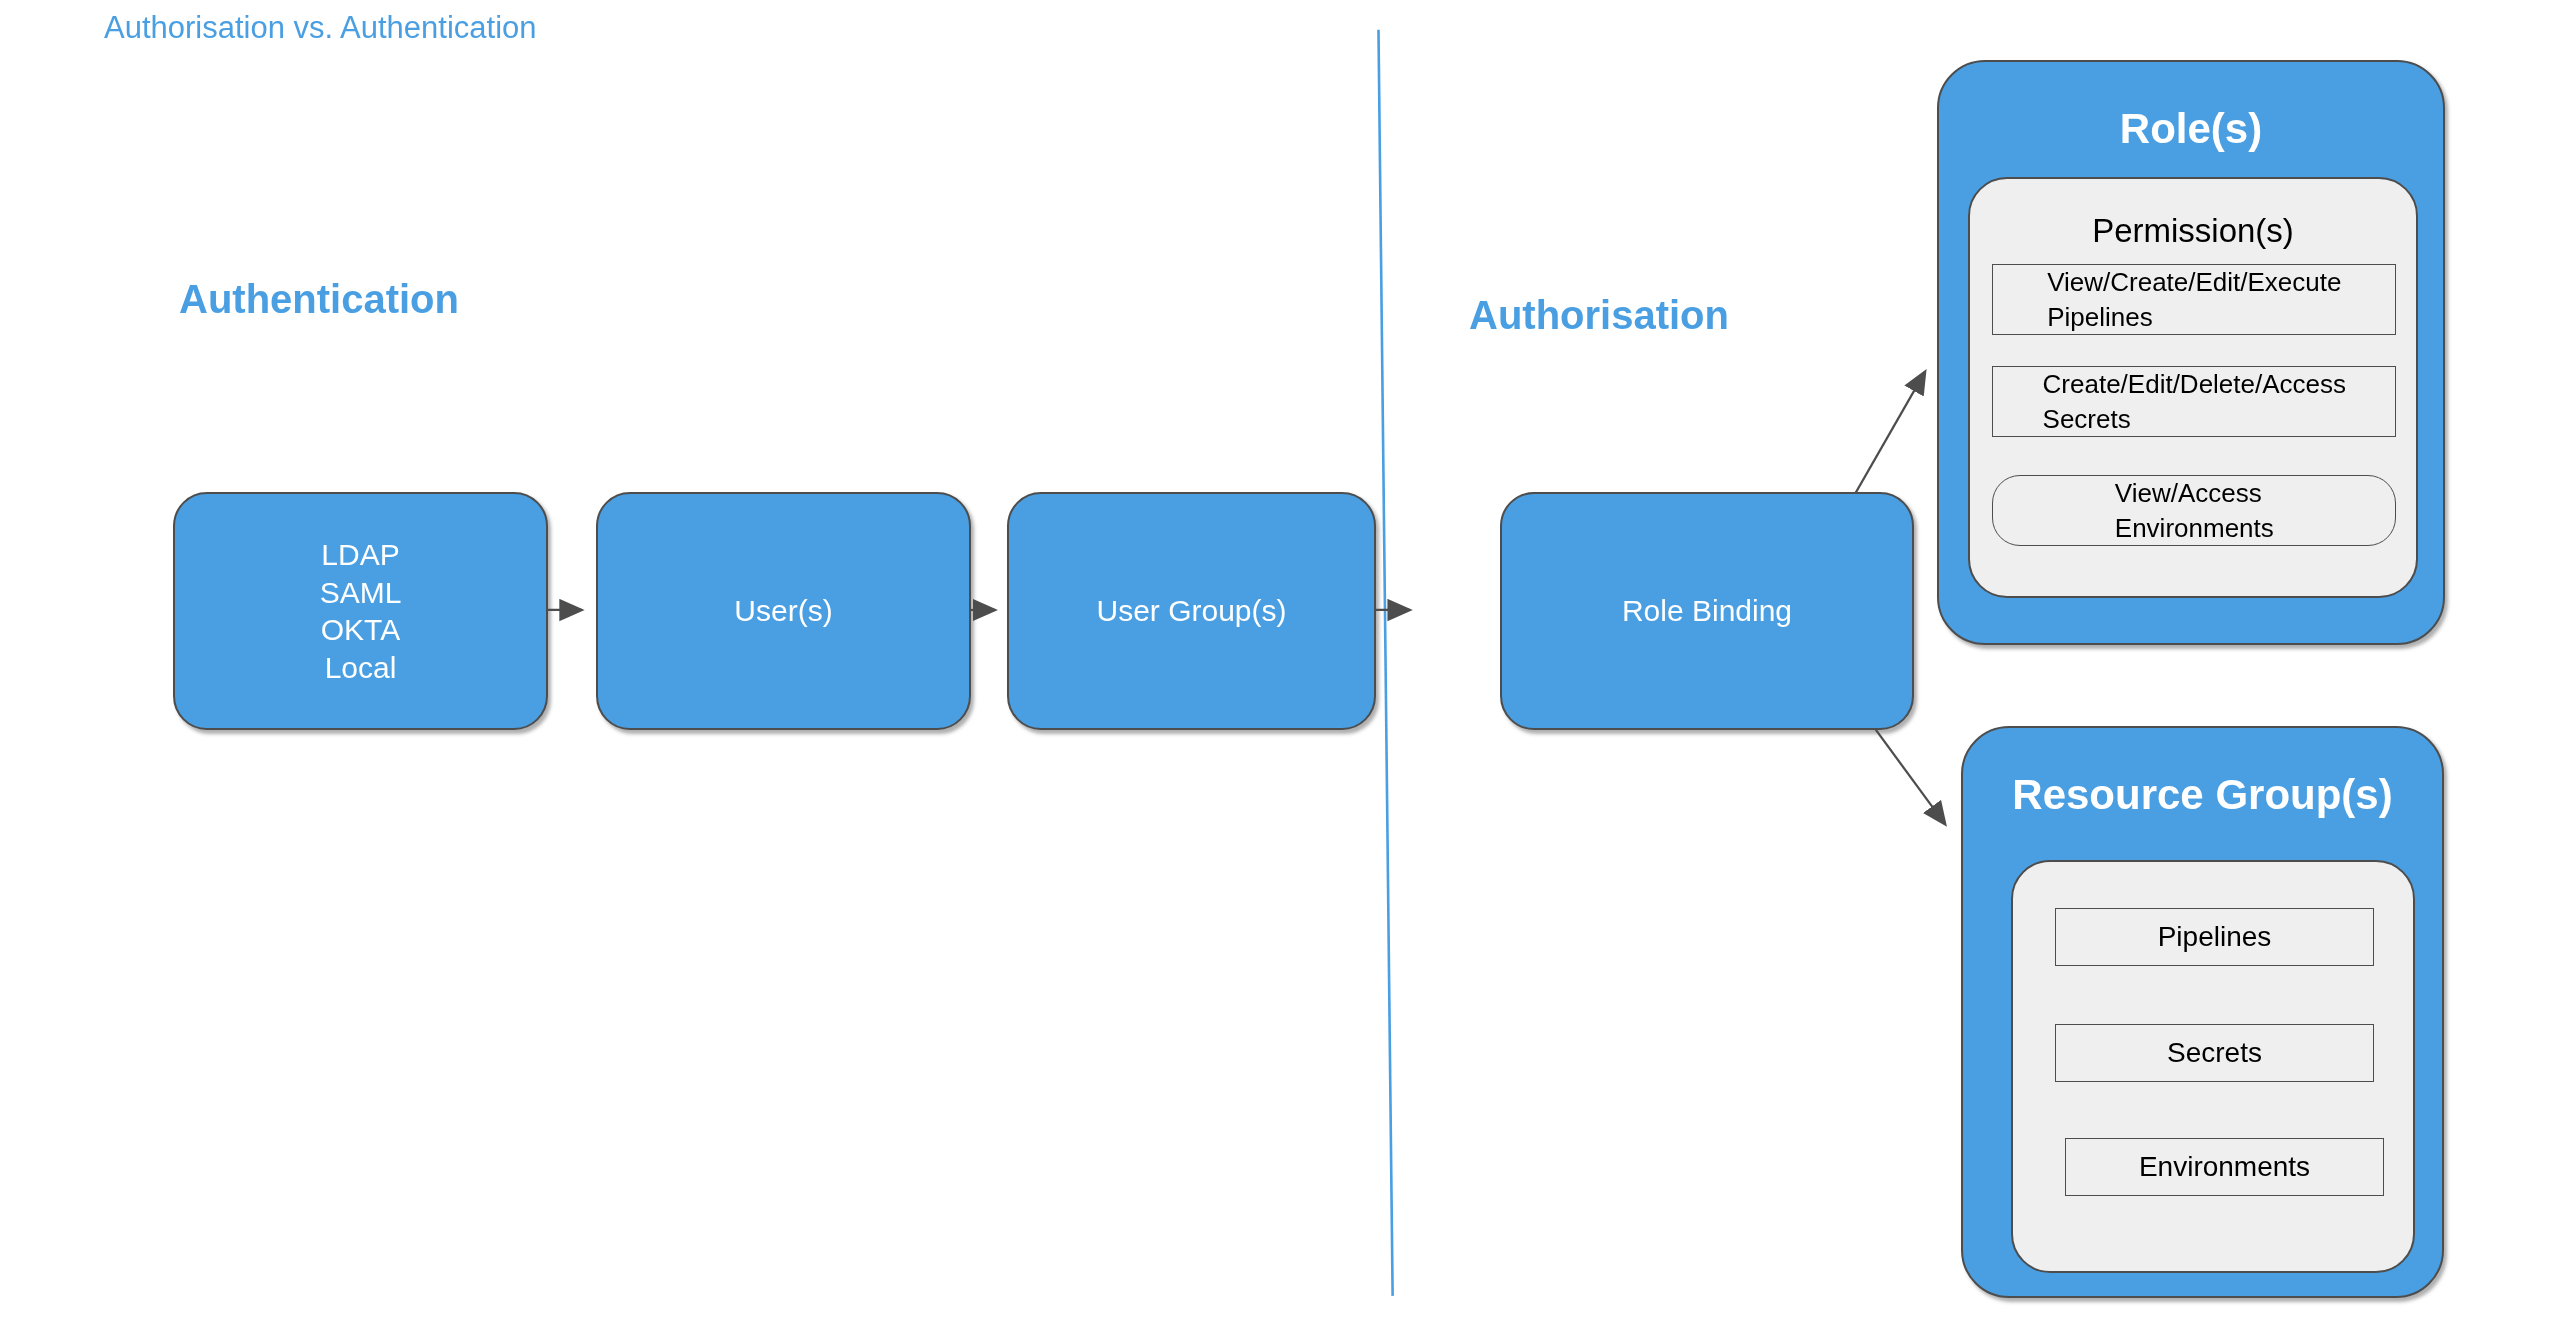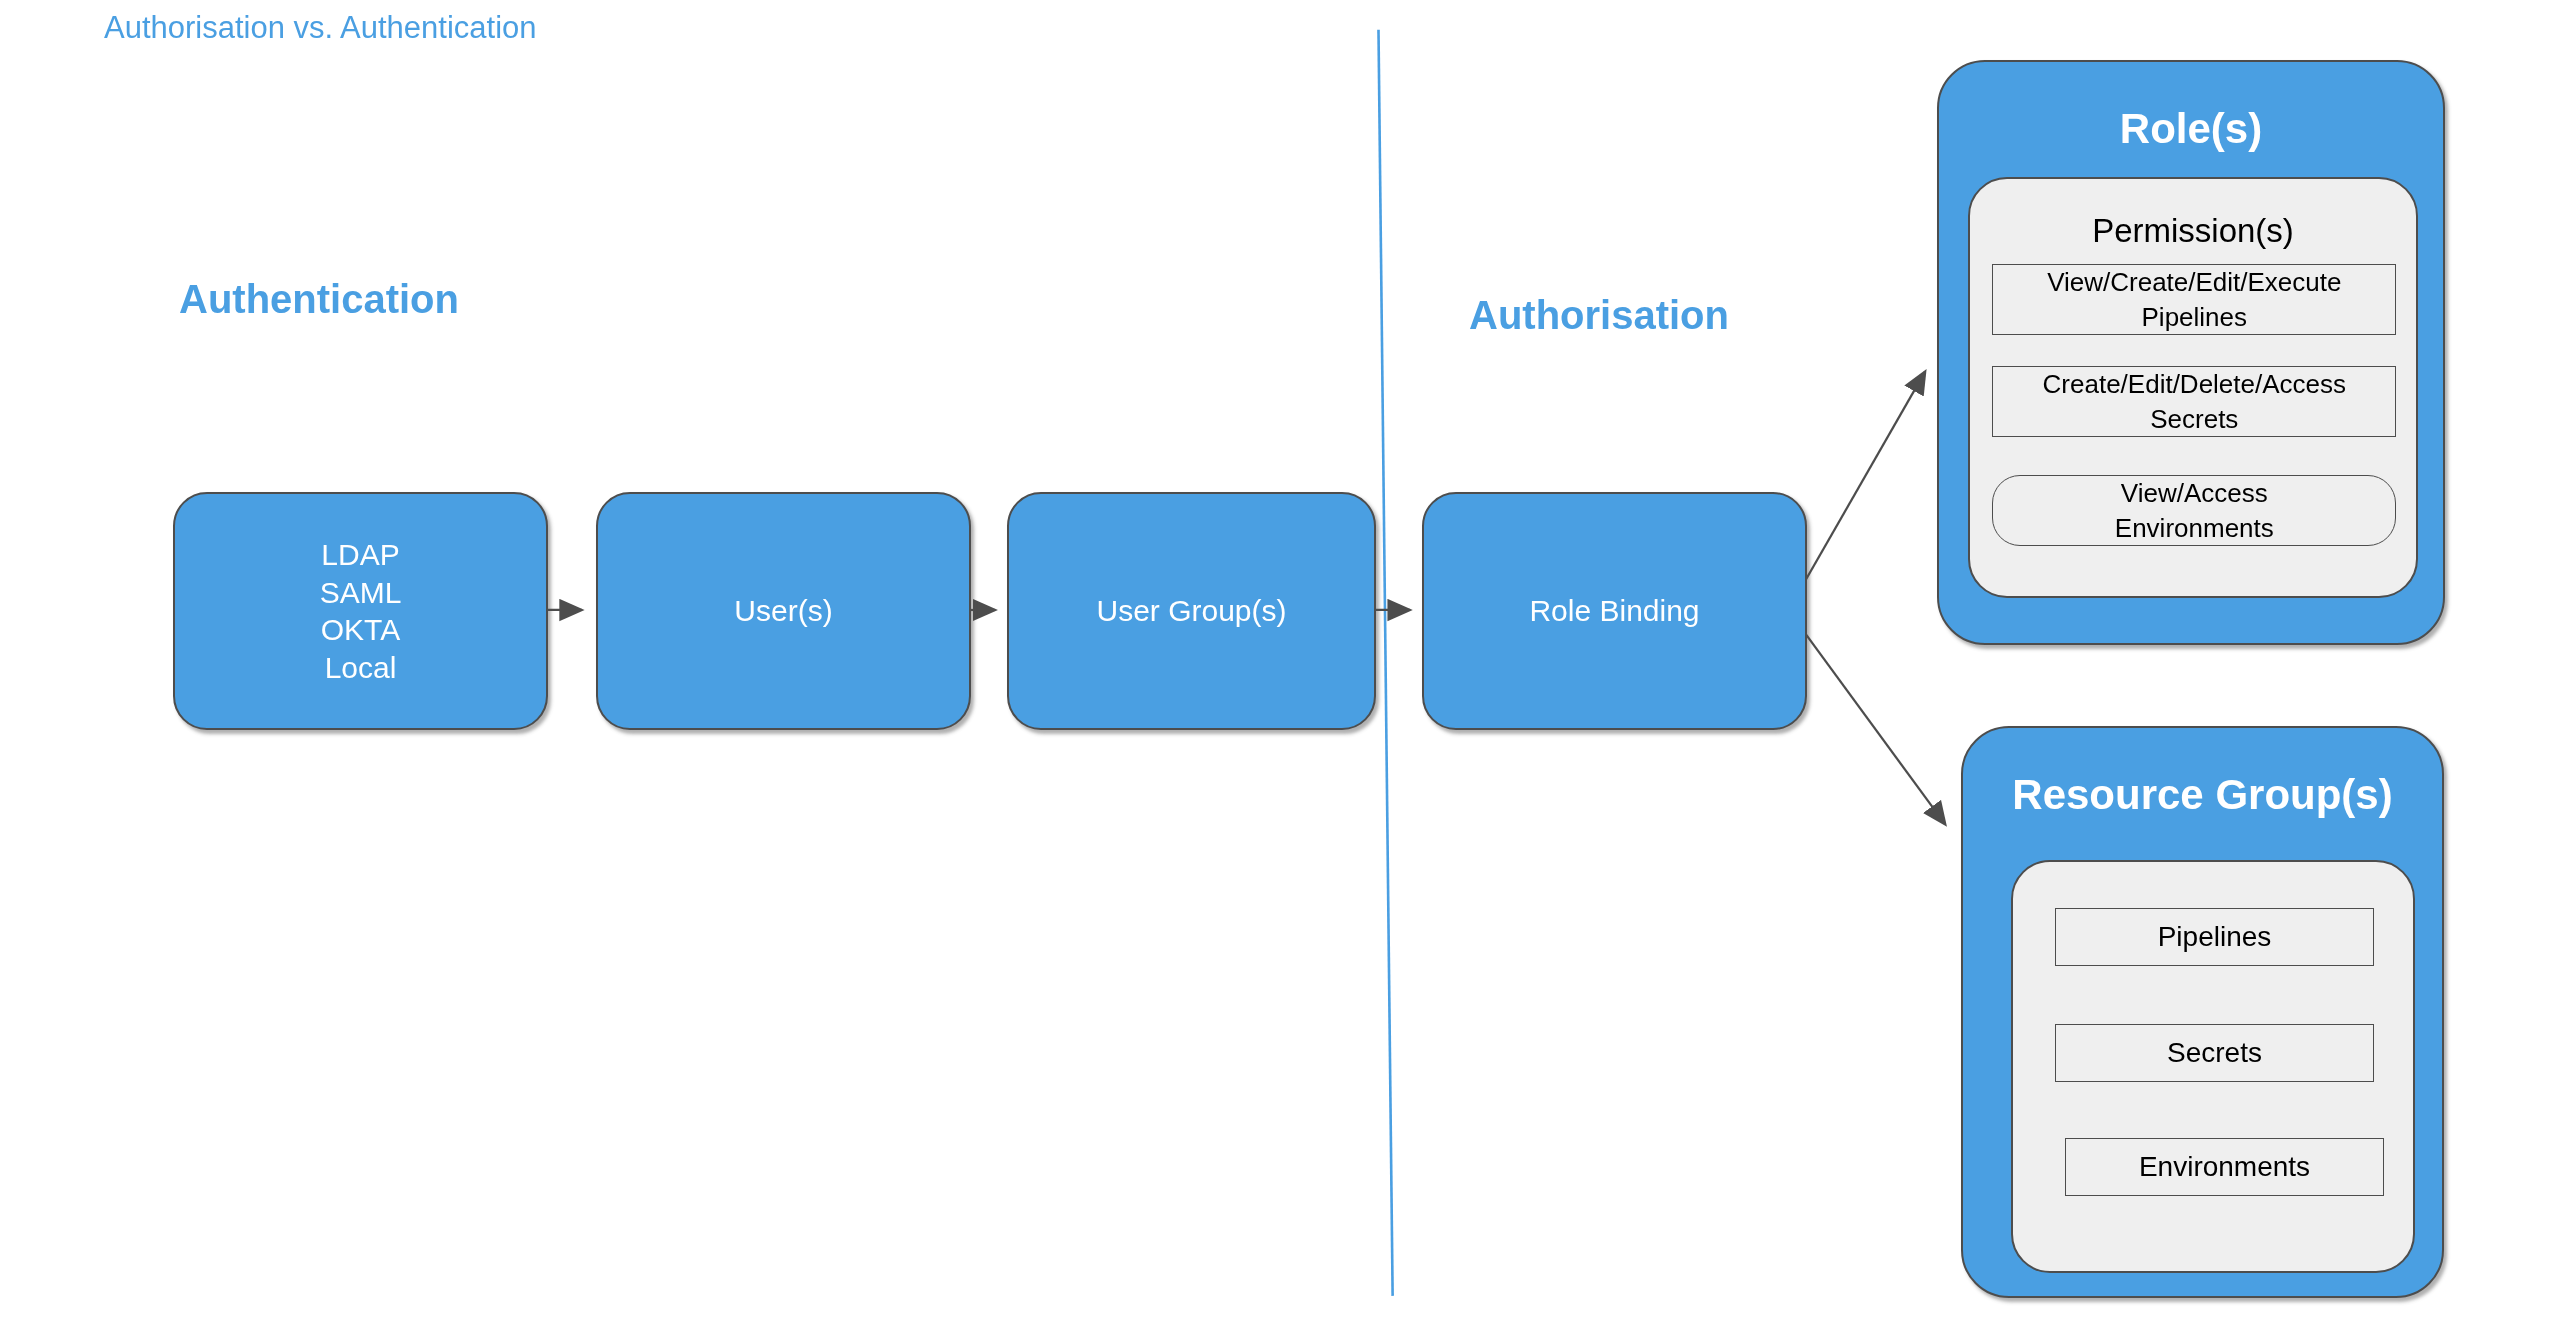--- a/index.html
+++ b/index.html
@@ -42,21 +42,21 @@
   }
   .inner-panel{
     position:absolute;background:var(--gray);border:2.2px solid var(--border);
     border-radius:39px;box-sizing:border-box;
   }
   .inner-title{
     position:absolute;left:0;right:0;text-align:center;color:#000000;font-size:33px;
   }
   .item-box{
     position:absolute;background:var(--gray);border:1.5px solid var(--border);
-    display:flex;align-items:center;justify-content:center;text-align:center;
+    display:flex;align-items:center;justify-content:center;
     color:#000000;font-size:26px;line-height:1.32;white-space:pre-line;
     box-sizing:border-box;
   }
   .resource-item{font-size:28px;}
 </style>
 </head>
 <body>
 
 <div class="canvas">
 
@@ -79,21 +79,21 @@
   <div class="section-heading" style="left:179px;top:277px;">Authentication</div>
   <div class="section-heading" style="left:1469px;top:293px;">Authorisation</div>
 
 
   <div class="node" style="left:165px;top:492px;width:375px;height:238px;">LDAP
 SAML
 OKTA
 Local</div>
   <div class="node" style="left:588px;top:492px;width:375px;height:238px;">User(s)</div>
   <div class="node" style="left:999px;top:492px;width:369px;height:238px;">User Group(s)</div>
-  <div class="node" style="left:1414px;top:492px;width:385px;height:238px;">Role Binding</div>
+  <div class="node" style="left:1492px;top:492px;width:414px;height:238px;">Role Binding</div>
 
   <div class="container" style="left:1937px;top:60px;width:508px;height:585px;">
     <div class="container-title">Role(s)</div>
     <div class="inner-panel" style="left:29px;top:115px;width:450px;height:421px;">
       <div class="inner-title" style="top:33px;">Permission(s)</div>
       <div class="item-box" style="left:22.3px;top:85px;width:404px;height:71px;">View/Create/Edit/Execute
 Pipelines</div>
       <div class="item-box" style="left:22.3px;top:187px;width:404px;height:71px;">Create/Edit/Delete/Access
 Secrets</div>
       <div class="item-box" style="left:22.3px;top:296px;width:404px;height:71px;border-radius:28px;">View/Access

